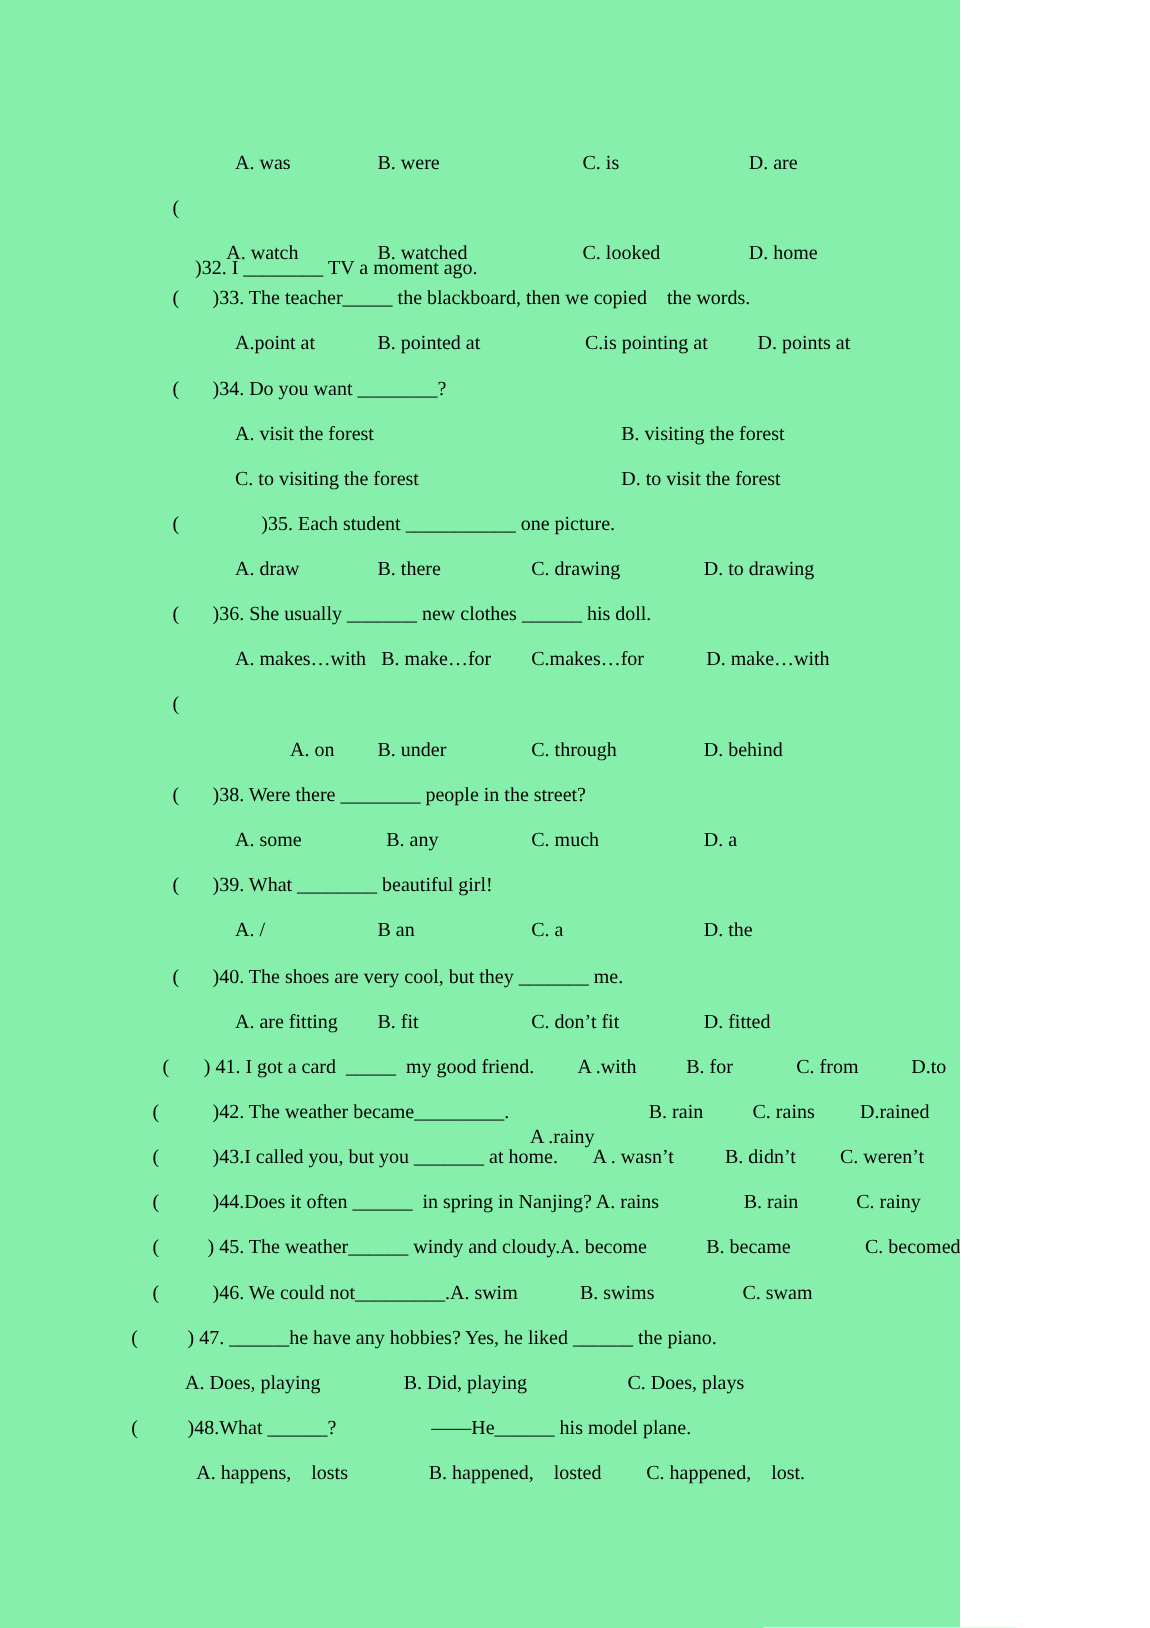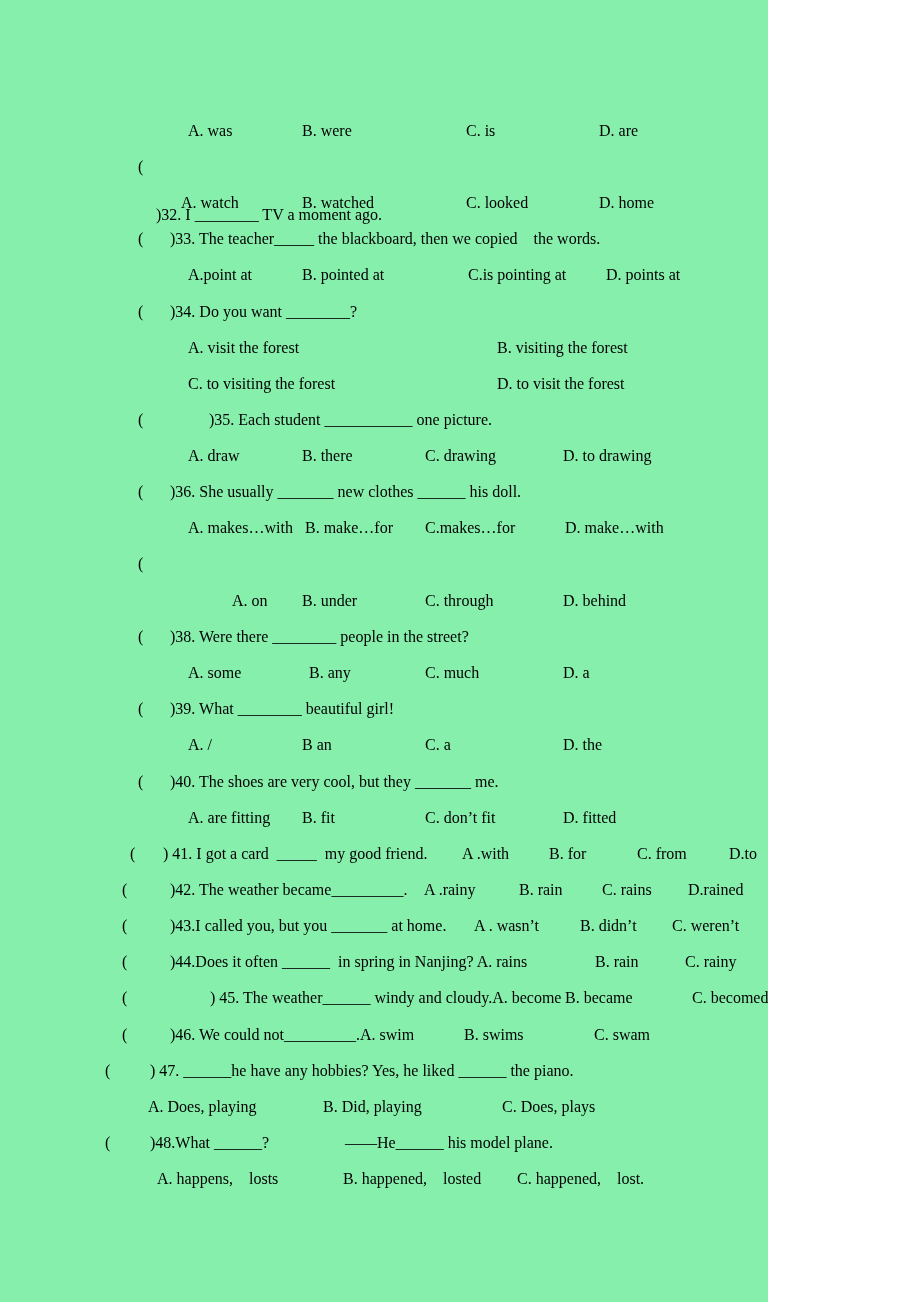--- a/index.html
+++ b/index.html
@@ -135,41 +135,41 @@
       <span class="seg" style="left: 130px;">(</span>
       <span class="seg" style="left: 163px;">) 41. I got a card  _____  my good friend.</span>
       <span class="seg" style="left: 462px;">A .with</span>
       <span class="seg" style="left: 549px;">B. for</span>
       <span class="seg" style="left: 637px;">C. from</span>
       <span class="seg" style="left: 729px;">D.to</span>
     </div>
     <div class="line" style="top: 879px;">
       <span class="seg" style="left: 122px;">(</span>
       <span class="seg" style="left: 170px;">)42. The weather became_________.</span>
-      <span class="seg" style="left: 424px;">A .rainy</span>
+      <span class="seg" style="left: 424px; margin-top: 20px;">A .rainy</span>
       <span class="seg" style="left: 519px;">B. rain</span>
       <span class="seg" style="left: 602px;">C. rains</span>
       <span class="seg" style="left: 688px;">D.rained</span>
     </div>
     <div class="line" style="top: 915px;">
       <span class="seg" style="left: 122px;">(</span>
       <span class="seg" style="left: 170px;">)43.I called you, but you _______ at home.</span>
       <span class="seg" style="left: 474px;">A . wasn’t</span>
       <span class="seg" style="left: 580px;">B. didn’t</span>
       <span class="seg" style="left: 672px;">C. weren’t</span>
     </div>
     <div class="line" style="top: 951px;">
       <span class="seg" style="left: 122px;">(</span>
       <span class="seg" style="left: 170px;">)44.Does it often ______  in spring in Nanjing? A. rains</span>
       <span class="seg" style="left: 595px;">B. rain</span>
       <span class="seg" style="left: 685px;">C. rainy</span>
     </div>
     <div class="line" style="top: 987px;">
       <span class="seg" style="left: 122px;">(</span>
-      <span class="seg" style="left: 166px; margin-left: 44px;">) 45. The weather______ windy and cloudy.A. become</span>
+      <span class="seg" style="left: 166px;">) 45. The weather______ windy and cloudy.A. become</span>
       <span class="seg" style="left: 565px;">B. became</span>
       <span class="seg" style="left: 692px;">C. becomed</span>
     </div>
     <div class="line" style="top: 1024px;">
       <span class="seg" style="left: 122px;">(</span>
       <span class="seg" style="left: 170px;">)46. We could not_________.A. swim</span>
       <span class="seg" style="left: 464px;">B. swims</span>
       <span class="seg" style="left: 594px;">C. swam</span>
     </div>
     <div class="line" style="top: 1060px;">

